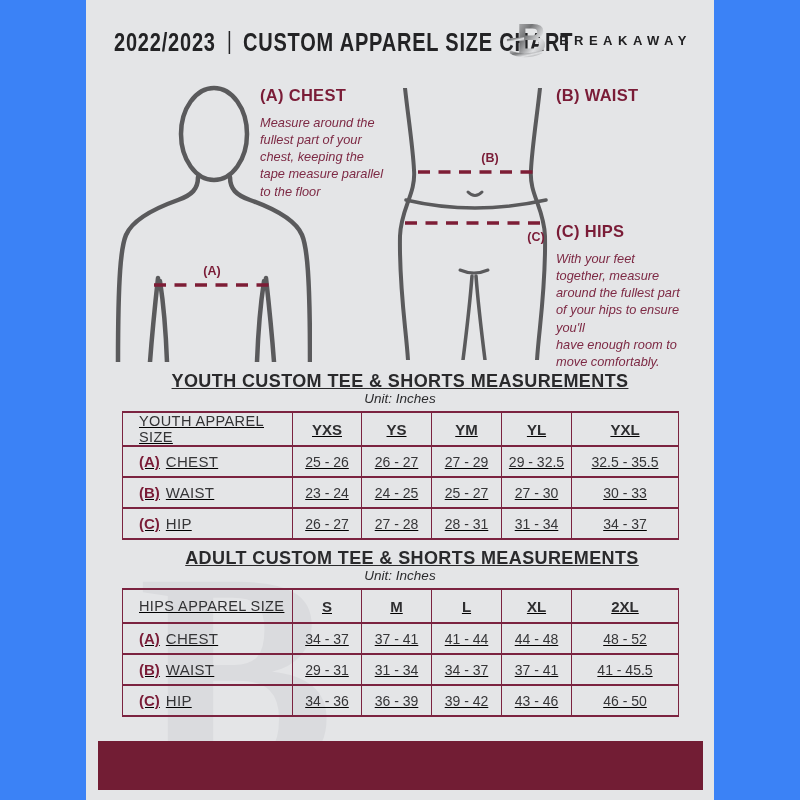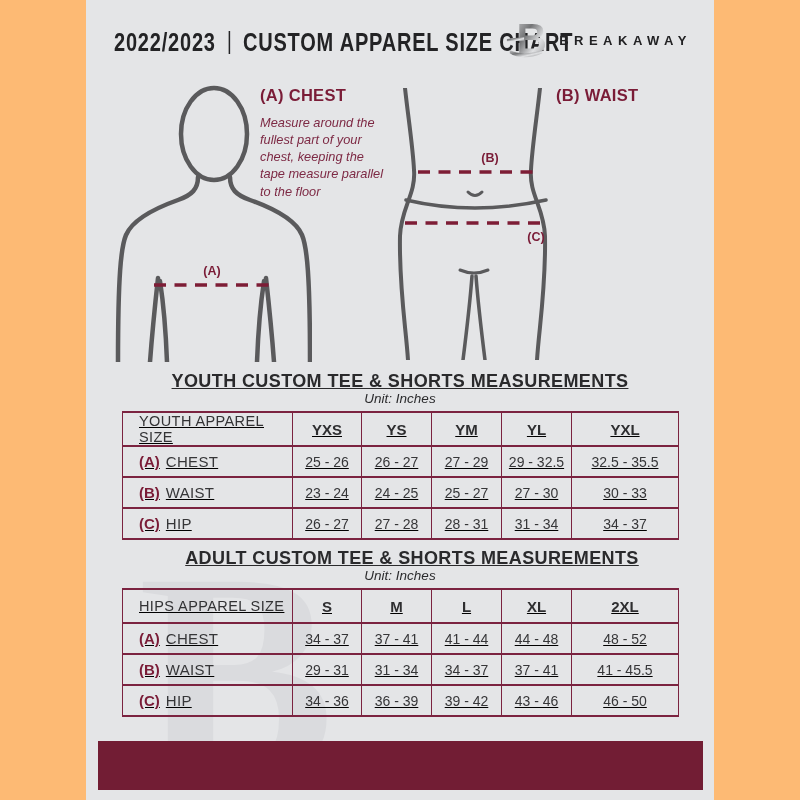--- a/index.html
+++ b/index.html
@@ -1,17 +1,17 @@
 <!DOCTYPE html>
 <html><head>
 <meta charset="utf-8">
 <style>
   html,body{margin:0;padding:0;}
   body{width:800px;height:800px;background:#ffffff;font-family:"Liberation Sans",sans-serif;}
-  .canvas{position:relative;width:800px;height:800px;background:#fdba74;overflow:hidden;}
+  .canvas{position:relative;width:800px;height:800px;background:#3b82f6;overflow:hidden;}
   .page{position:absolute;left:86px;top:0;width:628px;height:800px;background:#e4e5e7;overflow:hidden;}
 
   
   .masthead{position:absolute;left:28px;top:24px;height:36px;display:flex;align-items:center;}
   .masthead-inner{display:flex;align-items:center;transform:scaleX(0.80);transform-origin:left center;white-space:nowrap;}
   .masthead-inner .yr,.masthead-inner .ttl{font-size:25px;font-weight:700;color:#232325;letter-spacing:1px;}
   .masthead-inner .sep{font-size:23px;font-weight:300;color:#232325;margin:0 14px 2px 14px;}
   .brand{position:absolute;right:22px;top:14px;display:flex;align-items:center;gap:10px;}
   .brand-name{font-size:13px;font-weight:700;letter-spacing:5.5px;color:#222224;margin-top:4px;}
 
@@ -112,20 +112,30 @@
       <div class="guide-heading">(A) CHEST</div>
       <div class="guide-body">Measure around the
 fullest part of your
 chest, keeping the
 tape measure parallel
 to the floor</div>
     </div>
     <div class="guide-block gb-waist">
       <div class="guide-heading">(B) WAIST</div>
     </div>
+    <div class="guide-block gb-hips">
+      <div class="guide-heading">(C) HIPS</div>
+      <div class="guide-body">With your feet
+together, measure
+around the fullest part
+of your hips to ensure
+you'll
+have enough room to
+move comfortably.</div>
+    </div>
 
     <div class="watermark">B</div>
 
     <div class="tbl-title t1-title">YOUTH CUSTOM TEE &amp; SHORTS MEASUREMENTS</div>
     <div class="tbl-unit t1-unit">Unit: Inches</div>
     <table class="size-table t1">
       <colgroup>
           <col style="width:170px">
           <col style="width:69px">
           <col style="width:70px">

